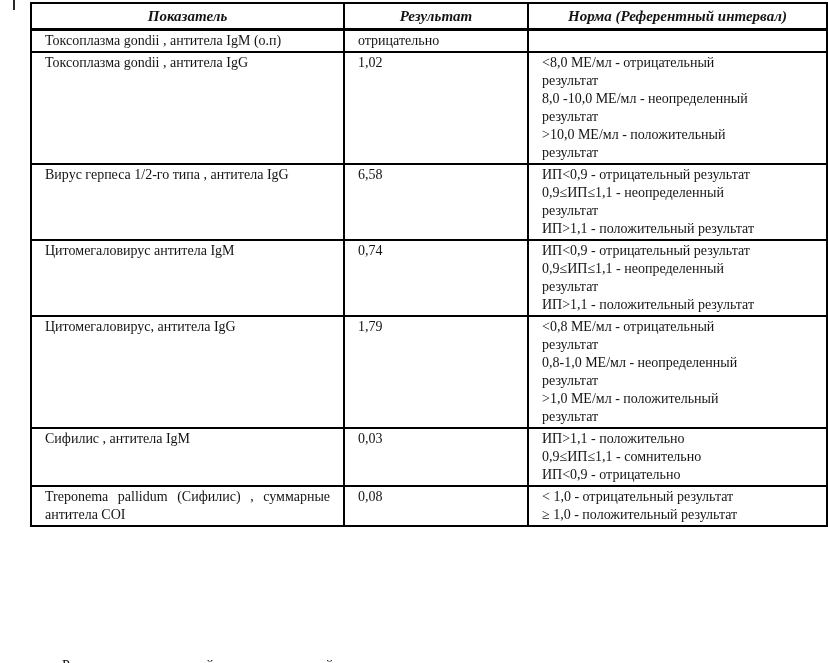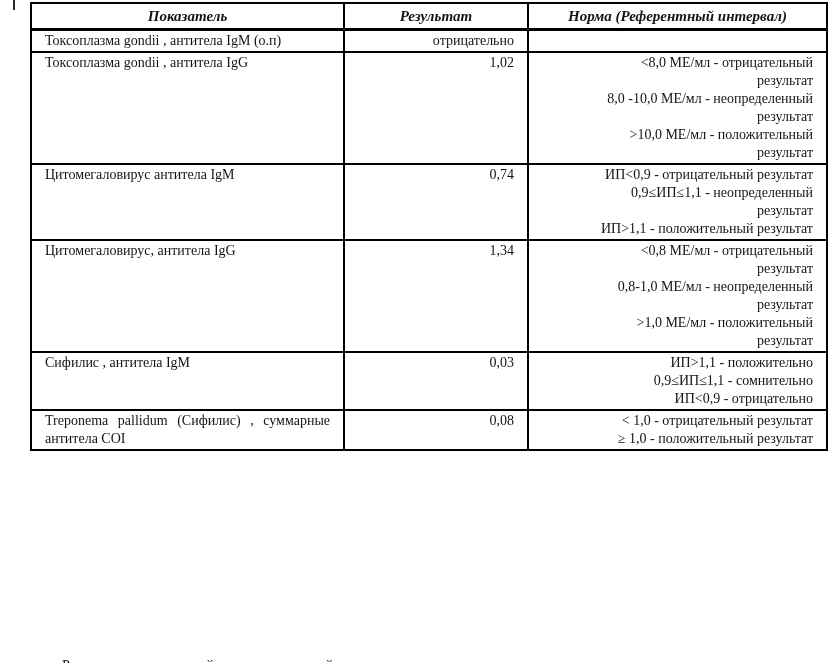--- a/index.html
+++ b/index.html
@@ -40,22 +40,22 @@
   }
   table.results thead th {
     font-weight: bold;
     font-style: italic;
     font-size: 15px;
     text-align: center;
     padding: 3px 2px;
     border-bottom: 3px solid #000;
   }
   td.cell-indicator { text-align: left; padding-left: 5px; padding-right: 6px; }
-  td.cell-result    { text-align: right; }
-  td.cell-norm      { text-align: right; padding-left: 7px; }
+  td.cell-result    { text-align: left; }
+  td.cell-norm      { text-align: left; padding-left: 7px; }
   .cell-norm div, .cell-indicator div { white-space: nowrap; }
   .cell-indicator div.justify-line {
     white-space: normal;
     text-align: justify;
     text-align-last: justify;
   }
   .footnote-clip {
     position: absolute;
     left: 62px;
     top: 656px;
@@ -102,39 +102,51 @@
             <div>&lt;8,0 МЕ/мл - отрицательный</div>
             <div>результат</div>
             <div>8,0 -10,0 МЕ/мл - неопределенный</div>
             <div>результат</div>
             <div>&gt;10,0 МЕ/мл - положительный</div>
             <div>результат</div>
           </td>
   </tr>
 
 
+  <tr>
+    <td class="cell-indicator">
+            <div>Вирус герпеса 1/2-го типа , антитела IgG</div>
+          </td>
+    <td class="cell-result">6,58</td>
+    <td class="cell-norm">
+            <div>ИП&lt;0,9 - отрицательный результат</div>
+            <div>0,9≤ИП≤1,1 - неопределенный</div>
+            <div>результат</div>
+            <div>ИП&gt;1,1 - положительный результат</div>
+          </td>
+  </tr>
 
   <tr>
     <td class="cell-indicator">
             <div>Цитомегаловирус антитела IgM</div>
           </td>
     <td class="cell-result">0,74</td>
     <td class="cell-norm">
             <div>ИП&lt;0,9 - отрицательный результат</div>
             <div>0,9≤ИП≤1,1 - неопределенный</div>
             <div>результат</div>
             <div>ИП&gt;1,1 - положительный результат</div>
           </td>
   </tr>
 
   <tr>
     <td class="cell-indicator">
             <div>Цитомегаловирус, антитела IgG</div>
           </td>
-    <td class="cell-result">1,34</td>
+    <td class="cell-result">1,79</td>
     <td class="cell-norm">
             <div>&lt;0,8 МЕ/мл - отрицательный</div>
             <div>результат</div>
             <div>0,8-1,0 МЕ/мл - неопределенный</div>
             <div>результат</div>
             <div>&gt;1,0 МЕ/мл - положительный</div>
             <div>результат</div>
           </td>
   </tr>
 

